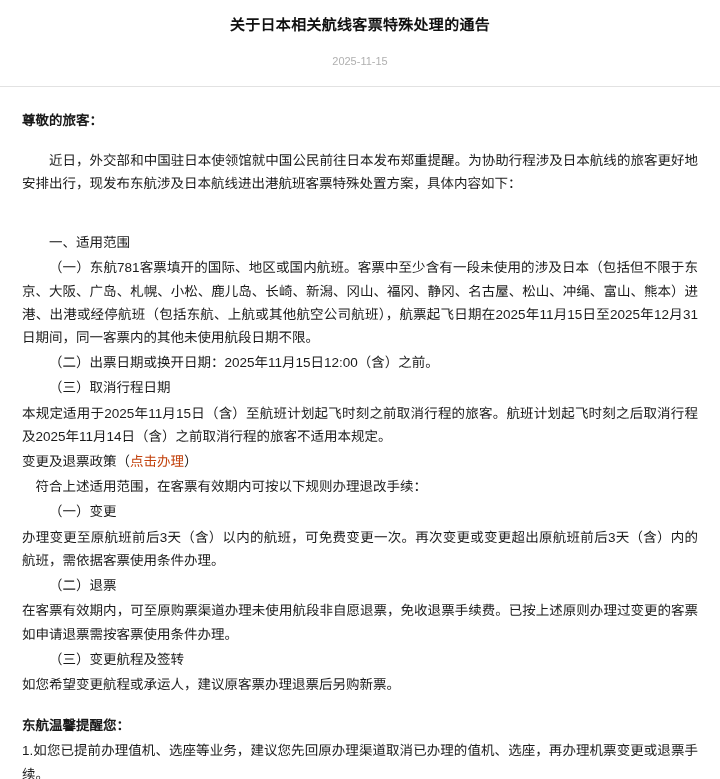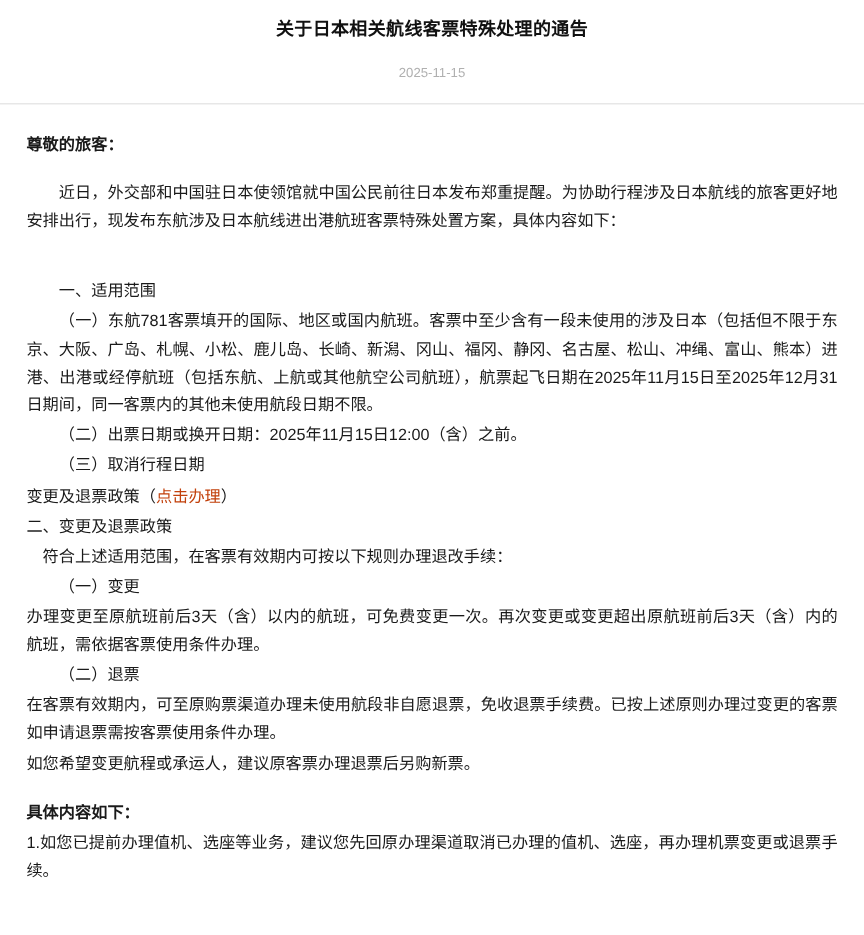--- a/index.html
+++ b/index.html
@@ -101,36 +101,37 @@
     <p class="indent2">近日，外交部和中国驻日本使领馆就中国公民前往日本发布郑重提醒。为协助行程涉及日本航线的旅客更好地安排出行，现发布东航涉及日本航线进出港航班客票特殊处置方案，具体内容如下：</p>
 
     <p class="section-head">一、适用范围</p>
 
     <p class="indent2">（一）东航781客票填开的国际、地区或国内航班。客票中至少含有一段未使用的涉及日本（包括但不限于东京、大阪、广岛、札幌、小松、鹿儿岛、长崎、新潟、冈山、福冈、静冈、名古屋、松山、冲绳、富山、熊本）进港、出港或经停航班（包括东航、上航或其他航空公司航班），航票起飞日期在2025年11月15日至2025年12月31日期间，同一客票内的其他未使用航段日期不限。</p>
 
     <p class="indent2">（二）出票日期或换开日期：2025年11月15日12:00（含）之前。</p>
 
     <p class="indent2">（三）取消行程日期</p>
 
+    <p class="noindent">本规定适用于2025年11月15日（含）至航班计划起飞时刻之前取消行程的旅客。航班计划起飞时刻之后取消行程及2025年11月14日（含）之前取消行程的旅客不适用本规定。</p>
 
     <p class="noindent"><span>变更及退票政策（</span><a class="link">点击办理</a><span>）</span></p>
 
-    <p class="noindent">二、变更及退票政策</p>
 
     <p class="indent1">符合上述适用范围，在客票有效期内可按以下规则办理退改手续：</p>
 
     <p class="indent2">（一）变更</p>
     <p class="noindent">办理变更至原航班前后3天（含）以内的航班，可免费变更一次。再次变更或变更超出原航班前后3天（含）内的航班，需依据客票使用条件办理。</p>
 
     <p class="indent2">（二）退票</p>
     <p class="noindent">在客票有效期内，可至原购票渠道办理未使用航段非自愿退票，免收退票手续费。已按上述原则办理过变更的客票如申请退票需按客票使用条件办理。</p>
 
+    <p class="indent2">（三）变更航程及签转</p>
     <p class="noindent">如您希望变更航程或承运人，建议原客票办理退票后另购新票。</p>
 
 
     <div class="gap"></div>
 
-    <p class="tip-head noindent">具体内容如下：</p>
+    <p class="tip-head noindent">东航温馨提醒您：</p>
 
     <p class="noindent">1.如您已提前办理值机、选座等业务，建议您先回原办理渠道取消已办理的值机、选座，再办理机票变更或退票手续。</p>
 
   </div>
 </div>
 
 </body></html>

